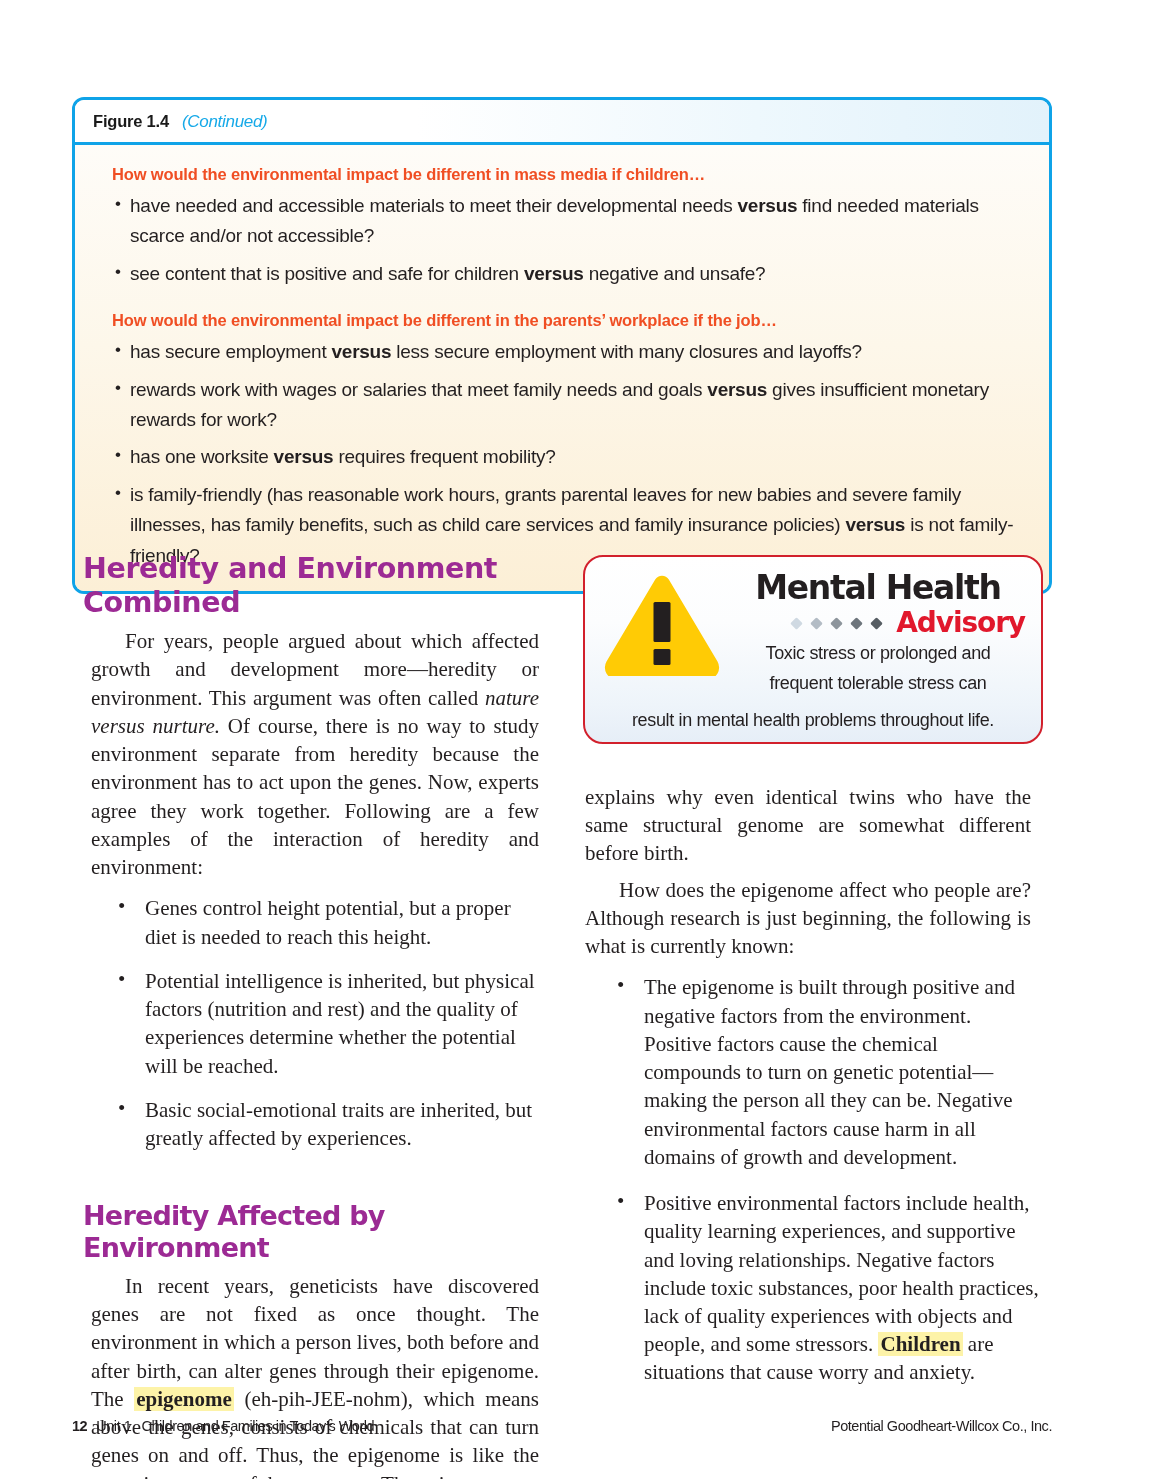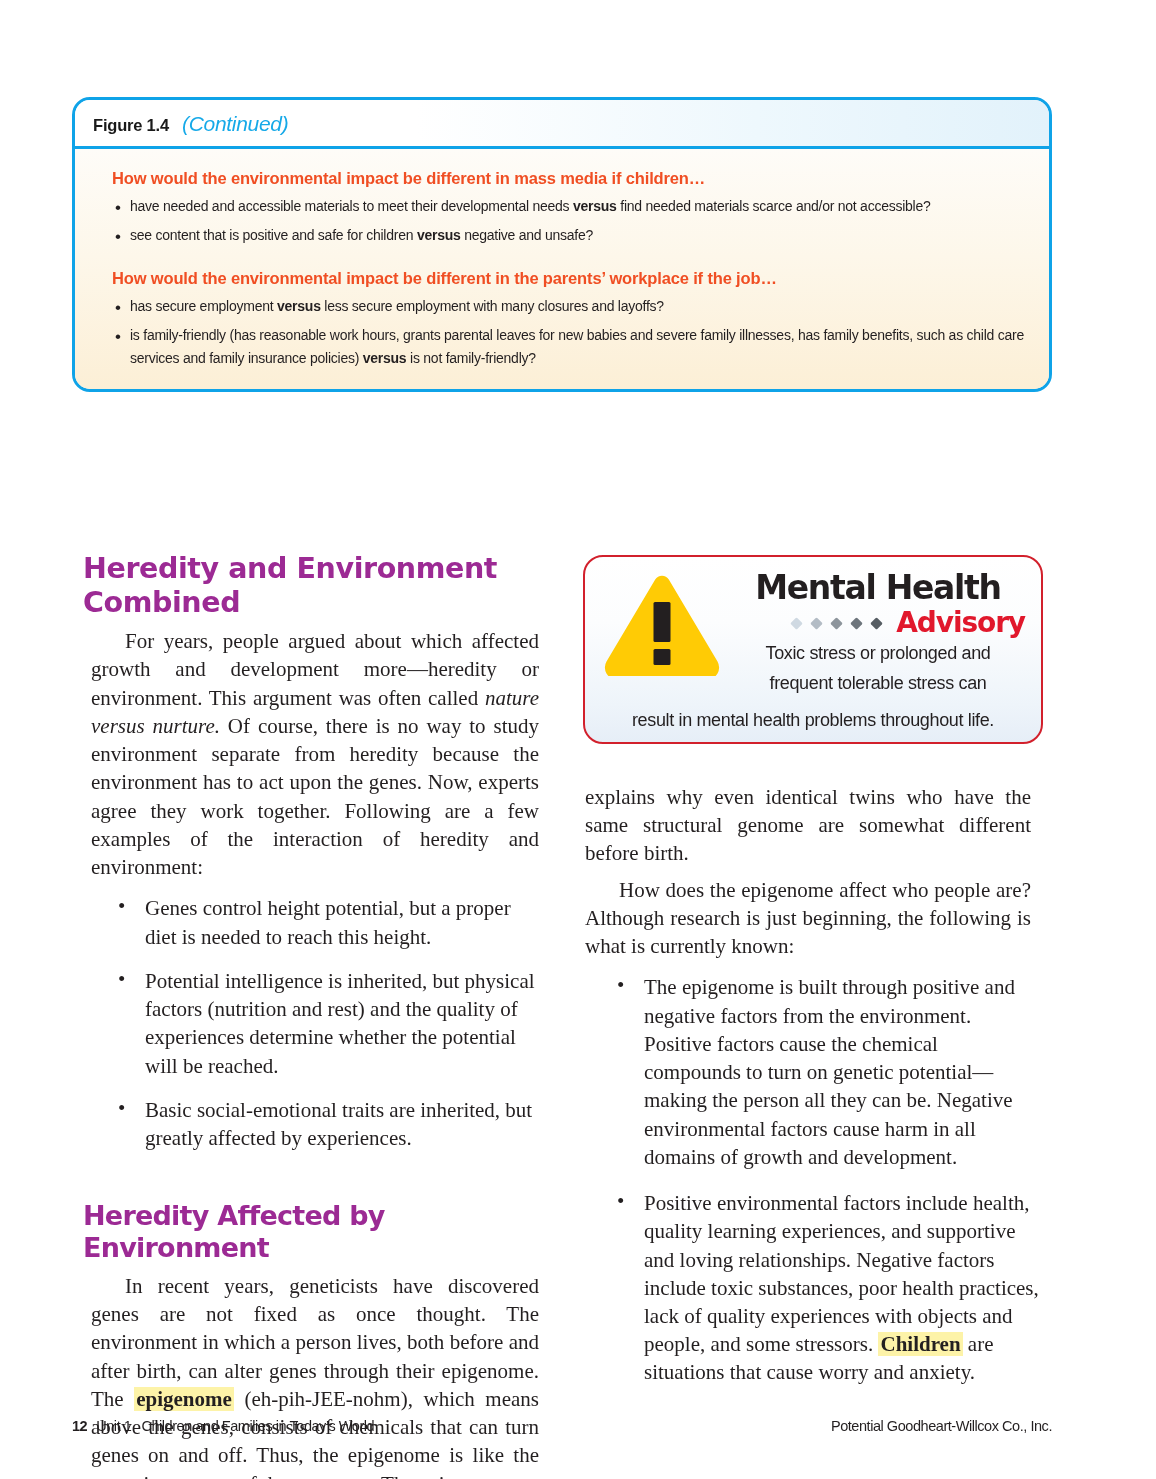--- a/index.html
+++ b/index.html
@@ -16,21 +16,21 @@
     overflow: hidden;
   }
 
   
   .figure-box {
     position: absolute;
     left: 72px;
     top: 97px;
     width: 980px;
     border: 3px solid #0fa3e8;
-    border-radius: 18px;
+    border-radius: 12px;
     box-sizing: border-box;
     overflow: hidden;
     background: #fdfaf4;
   }
   .figure-header {
     background: linear-gradient(to right, #ffffff 0%, #ffffff 35%, #eef8fd 70%, #e2f2fb 100%);
     border-bottom: 3px solid #0fa3e8;
     padding: 12px 0 10px 18px;
     display: flex;
     align-items: baseline;
@@ -39,21 +39,21 @@
   .figure-label {
     font-family: "Liberation Sans", sans-serif;
     font-weight: bold;
     font-size: 16.5px;
     color: #1a1a1a;
     letter-spacing: -0.2px;
   }
   .figure-continued {
     font-family: "Liberation Sans", sans-serif;
     font-style: italic;
-    font-size: 21px;
+    font-size: 17px;
     color: #16a9e8;
     letter-spacing: -0.3px;
   }
   .figure-body {
     background: linear-gradient(to bottom, #fefcf8 0%, #fdf7ea 45%, #fcefd6 100%);
     padding: 14px 22px 20px 20px;
   }
   .q-head {
     font-family: "Liberation Sans", sans-serif;
     font-weight: bold;
@@ -63,21 +63,21 @@
     letter-spacing: -0.15px;
   }
   .q-head.second { margin-top: 22px; }
   ul.q-list {
     list-style: none;
     margin: 0;
     padding: 0;
   }
   ul.q-list li {
     font-family: "Liberation Sans", sans-serif;
-    font-size: 14px;
+    font-size: 19px;
     line-height: 1.60;
     color: #231f20;
     position: relative;
     padding-left: 35px;
     margin-top: 7px;
     letter-spacing: -0.25px;
   }
   ul.q-list li::before {
     content: "\2022";
     position: absolute;
@@ -266,20 +266,22 @@
 
     <div class="q-head">How would the environmental impact be different in mass media if children…</div>
     <ul class="q-list">
       <li>have needed and accessible materials to meet their developmental needs <b>versus</b> find needed materials scarce and/or not accessible?</li>
       <li>see content that is positive and safe for children <b>versus</b> negative and unsafe?</li>
     </ul>
 
     <div class="q-head second">How would the environmental impact be different in the parents’ workplace if the job…</div>
     <ul class="q-list">
       <li>has secure employment <b>versus</b> less secure employment with many closures and layoffs?</li>
+      <li>rewards work with wages or salaries that meet family needs and goals <b>versus</b> gives insufficient monetary rewards for work?</li>
+      <li>has one worksite <b>versus</b> requires frequent mobility?</li>
       <li>is family-friendly (has reasonable work hours, grants parental leaves for new babies and severe family illnesses, has family benefits, such as child care services and family insurance policies) <b>versus</b> is not family-friendly?</li>
     </ul>
 
   </div>
 </div>
 
 <div class="col-left">
   <h2 class="section-head">Heredity and Environment Combined</h2>
   <p class="body-text indent">For years, people argued about which affected growth and development more—heredity or environment. This argument was often called <i>nature versus nurture.</i> Of course, there is no way to study environment separate from heredity because the environment has to act upon the genes. Now, experts agree they work together. Following are a few examples of the interaction of heredity and environment:</p>
   <ul class="body-list">

